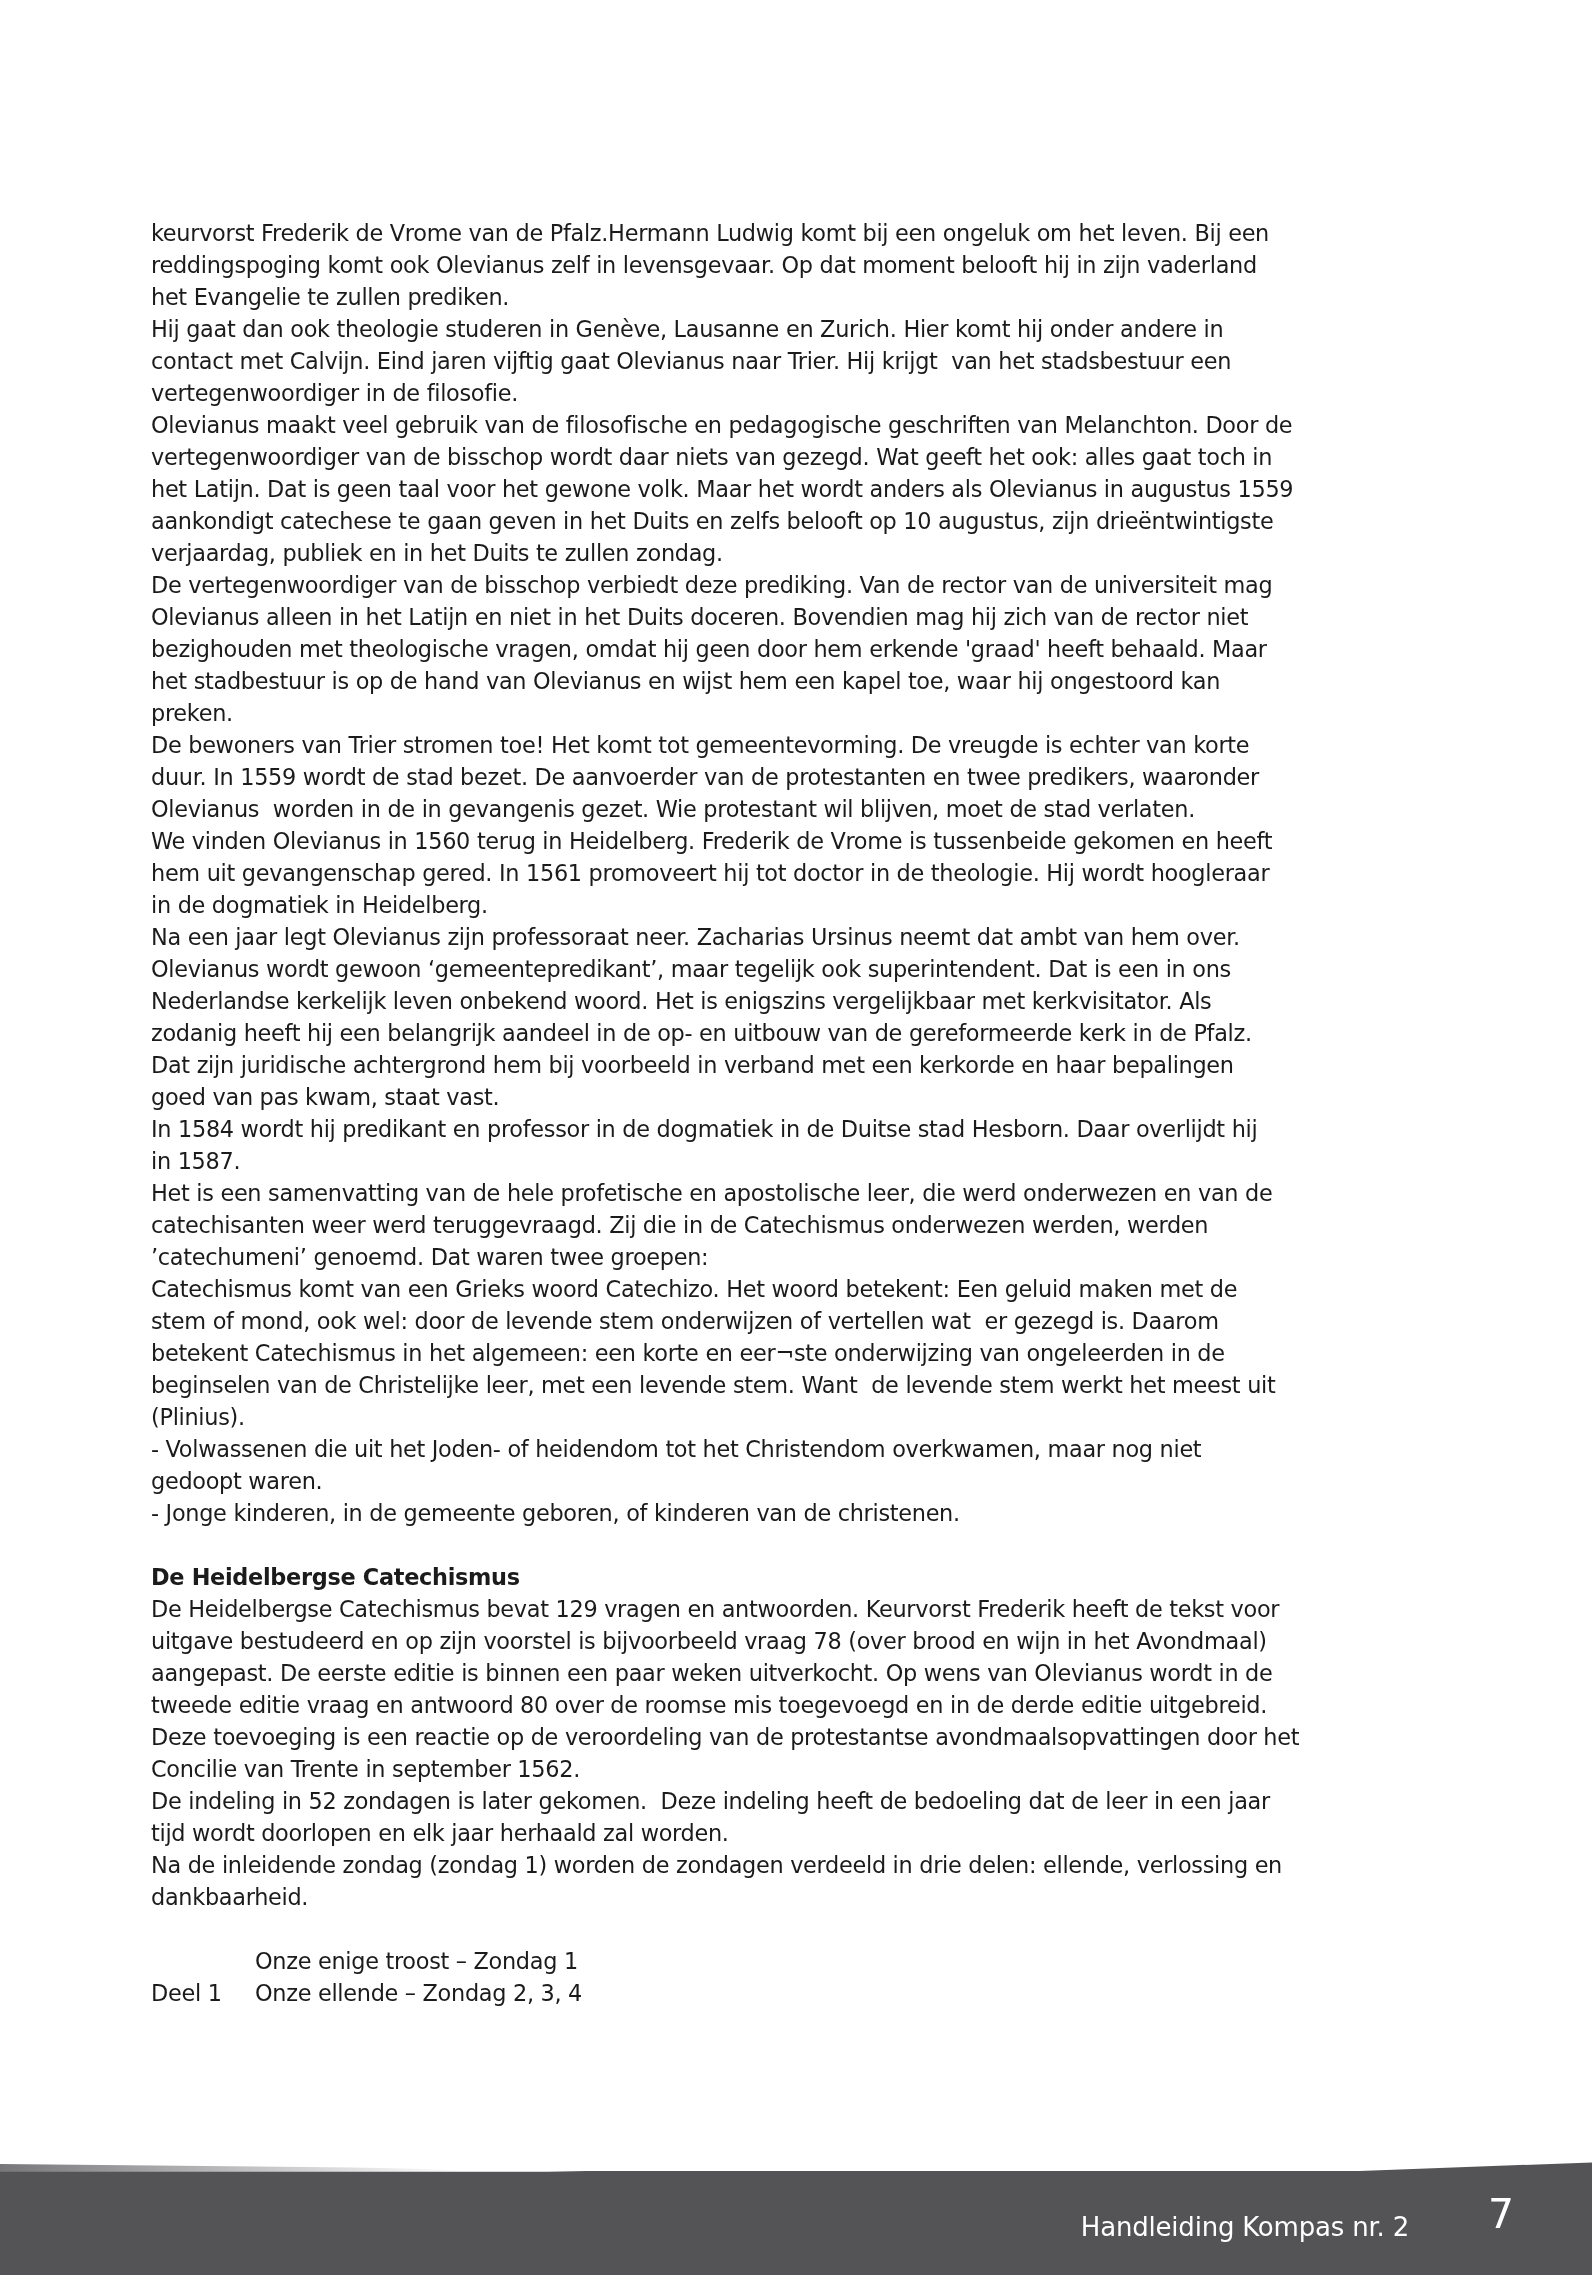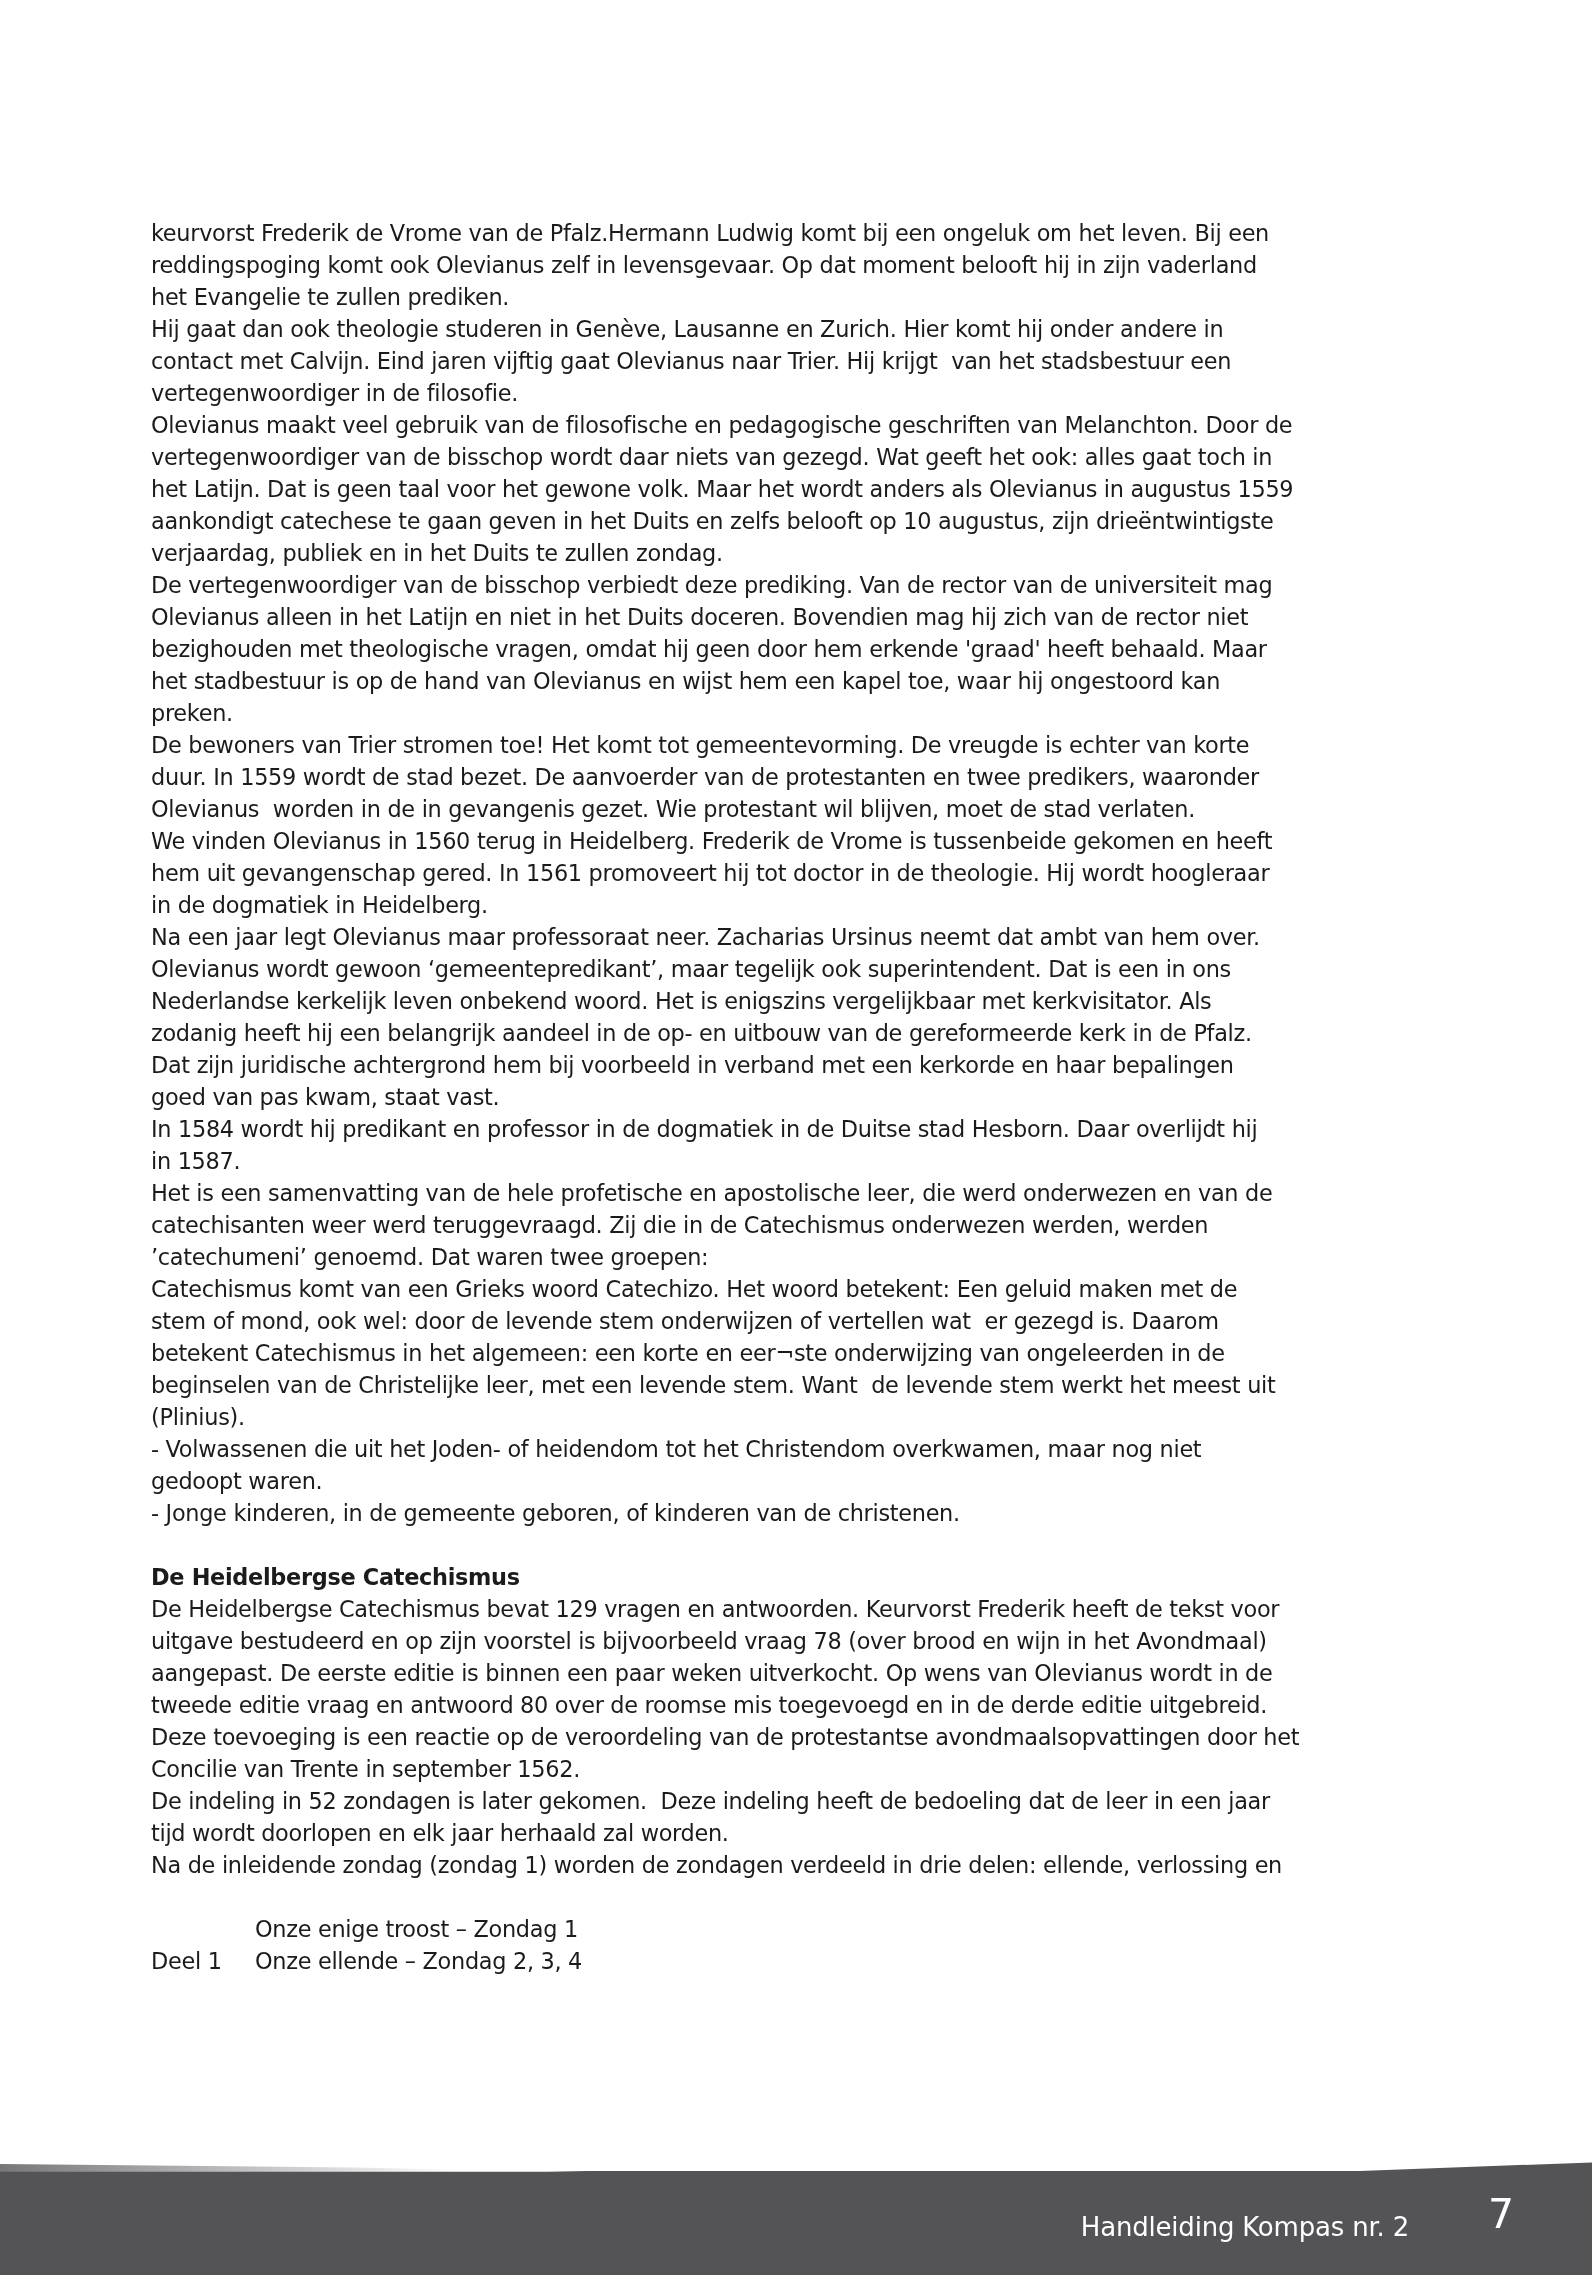--- a/index.html
+++ b/index.html
@@ -93,21 +93,21 @@
       <div class="line">De bewoners van Trier stromen toe! Het komt tot gemeentevorming. De vreugde is echter van korte</div>
       <div class="line">duur. In 1559 wordt de stad bezet. De aanvoerder van de protestanten en twee predikers, waaronder</div>
       <div class="line">Olevianus  worden in de in gevangenis gezet. Wie protestant wil blijven, moet de stad verlaten.</div>
     </div>
     <div class="paragraph">
       <div class="line">We vinden Olevianus in 1560 terug in Heidelberg. Frederik de Vrome is tussenbeide gekomen en heeft</div>
       <div class="line">hem uit gevangenschap gered. In 1561 promoveert hij tot doctor in de theologie. Hij wordt hoogleraar</div>
       <div class="line">in de dogmatiek in Heidelberg.</div>
     </div>
     <div class="paragraph">
-      <div class="line">Na een jaar legt Olevianus maar professoraat neer. Zacharias Ursinus neemt dat ambt van hem over.</div>
+      <div class="line">Na een jaar legt Olevianus zijn professoraat neer. Zacharias Ursinus neemt dat ambt van hem over.</div>
       <div class="line">Olevianus wordt gewoon ‘gemeentepredikant’, maar tegelijk ook superintendent. Dat is een in ons</div>
       <div class="line">Nederlandse kerkelijk leven onbekend woord. Het is enigszins vergelijkbaar met kerkvisitator. Als</div>
       <div class="line">zodanig heeft hij een belangrijk aandeel in de op- en uitbouw van de gereformeerde kerk in de Pfalz.</div>
       <div class="line">Dat zijn juridische achtergrond hem bij voorbeeld in verband met een kerkorde en haar bepalingen</div>
       <div class="line">goed van pas kwam, staat vast.</div>
     </div>
     <div class="paragraph">
       <div class="line">In 1584 wordt hij predikant en professor in de dogmatiek in de Duitse stad Hesborn. Daar overlijdt hij</div>
       <div class="line">in 1587.</div>
     </div>
@@ -138,20 +138,21 @@
       <div class="line">tweede editie vraag en antwoord 80 over de roomse mis toegevoegd en in de derde editie uitgebreid.</div>
       <div class="line">Deze toevoeging is een reactie op de veroordeling van de protestantse avondmaalsopvattingen door het</div>
       <div class="line">Concilie van Trente in september 1562.</div>
     </div>
     <div class="paragraph">
       <div class="line">De indeling in 52 zondagen is later gekomen.  Deze indeling heeft de bedoeling dat de leer in een jaar</div>
       <div class="line">tijd wordt doorlopen en elk jaar herhaald zal worden.</div>
     </div>
     <div class="paragraph">
       <div class="line">Na de inleidende zondag (zondag 1) worden de zondagen verdeeld in drie delen: ellende, verlossing en</div>
+      <div class="line">dankbaarheid.</div>
     </div>
     <div class="outline gap-md">
       <div class="cols-row">
         <div class="col-label"></div>
         <div class="col-text">Onze enige troost – Zondag 1</div>
       </div>
       <div class="cols-row">
         <div class="col-label">Deel 1</div>
         <div class="col-text">Onze ellende – Zondag 2, 3, 4</div>
       </div>

